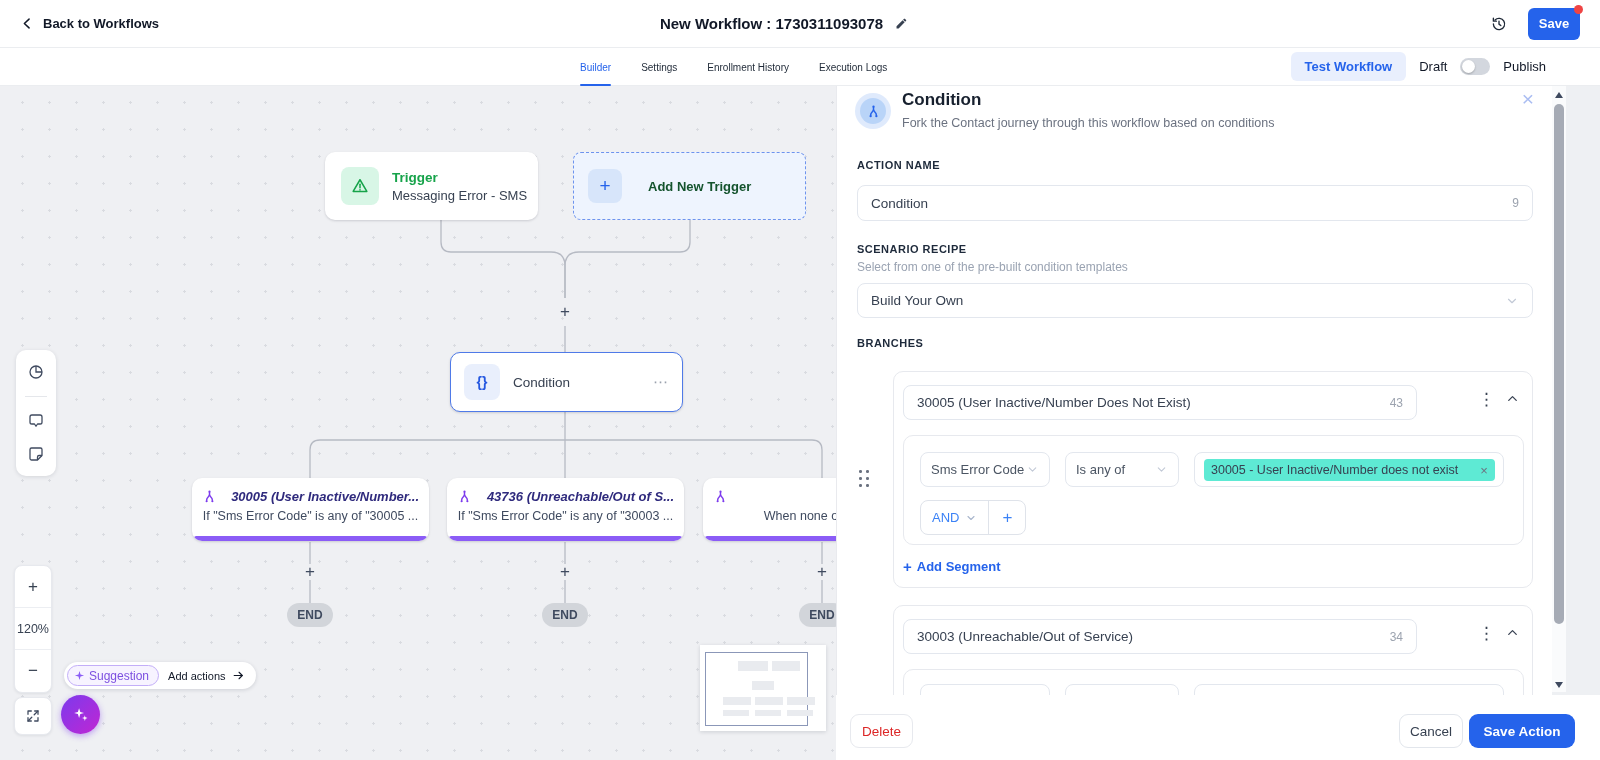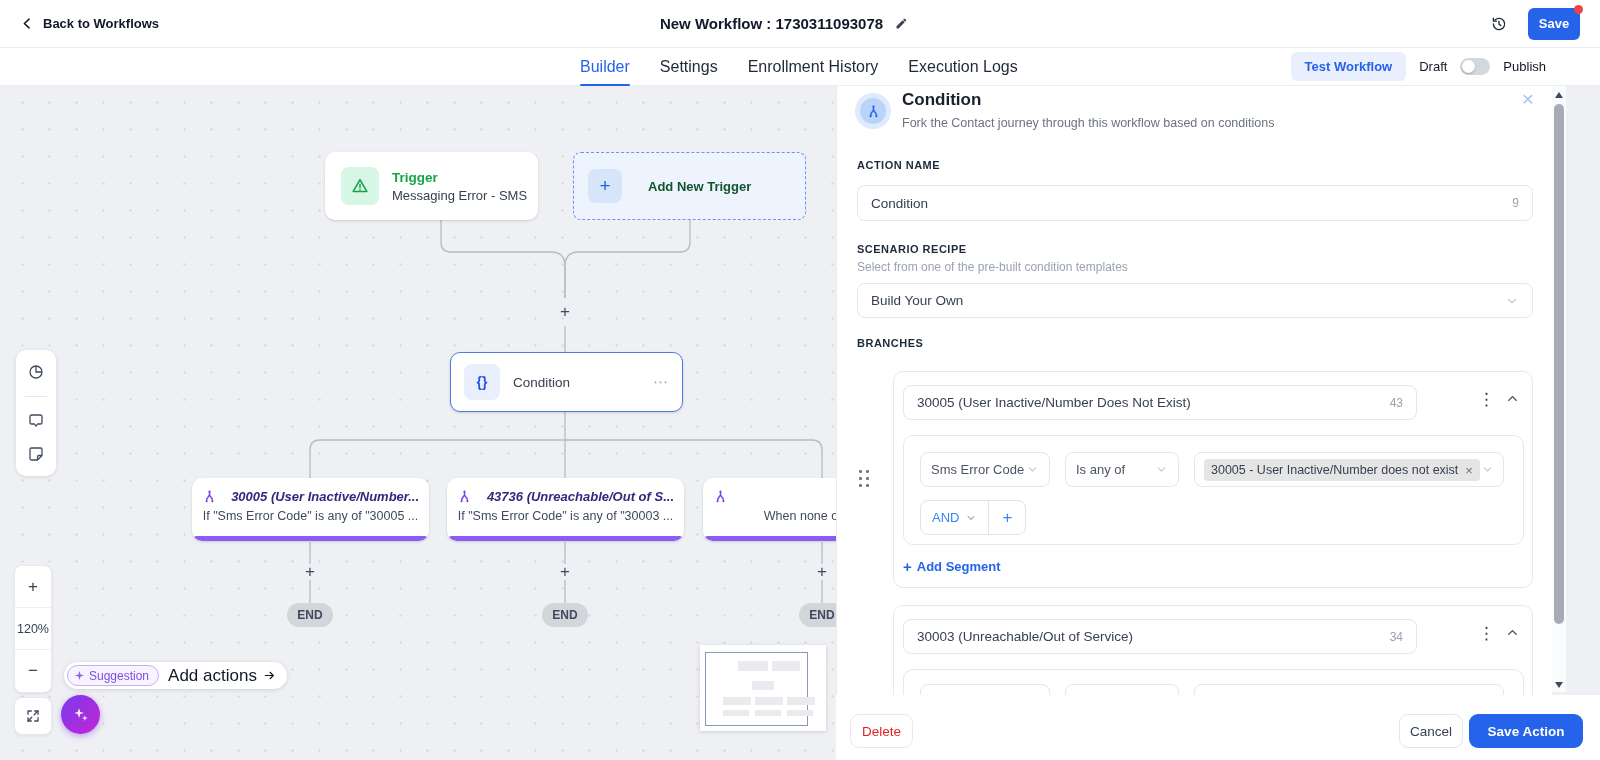--- a/index.html
+++ b/index.html
@@ -14,21 +14,21 @@
   .wf-title { font-size:15px; font-weight:700; color:#111827; }
   .topbar-right { margin-left:auto; display:flex; align-items:center; gap:20px; }
   .save-btn { position:relative; width:52px; height:32px; background:#2563eb; color:#fff; border:none;
     border-radius:6px; font-size:13px; font-weight:700; cursor:pointer; font-family:inherit; }
   .save-dot { position:absolute; top:-3px; right:-3px; width:9px; height:9px; border-radius:50%; background:#ef4444; }
 
   
   .tabbar { position:relative; height:38px; background:#fff; border-bottom:1px solid #ebedf0;
     display:flex; align-items:center; z-index:5; }
   .tabs { position:absolute; left:580px; top:0; height:38px; display:flex; gap:30px; }
-  .tab { height:38px; display:flex; align-items:center; font-size:16px; color:#1f2937; cursor:pointer; position:relative; }
+  .tab { height:38px; display:flex; align-items:center; font-size:10px; color:#1f2937; cursor:pointer; position:relative; }
   .tab.active { color:#2563eb; font-weight:500; }
   .tab.active::after { content:""; position:absolute; left:0; right:0; bottom:0; height:2.5px; background:#2563eb; border-radius:2px; }
   .tabbar-right { margin-left:auto; margin-right:54px; display:flex; align-items:center; gap:13px; }
   .test-wf { background:#e9effd; color:#2563eb; font-size:13px; font-weight:600; border:none; cursor:pointer;
     border-radius:6px; padding:7px 14px; font-family:inherit; }
   .draft-lbl,.publish-lbl { font-size:13px; color:#111827; }
   .toggle { width:30px; height:17px; background:#d3d7de; border-radius:9px; position:relative; cursor:pointer; }
   .knob { position:absolute; left:2px; top:2px; width:13px; height:13px; background:#fff; border-radius:50%;
     box-shadow:0 1px 2px rgba(0,0,0,.25); }
 
@@ -81,21 +81,21 @@
   .zoom-cell:last-child { border-bottom:none; }
   .zoom-level { font-size:12.5px; }
   .fullscreen-btn { position:absolute; left:14px; top:611px; width:38px; height:38px; background:#fff;
     border:1px solid #e7e9ee; border-radius:8px; box-shadow:0 1px 3px rgba(16,24,40,.08);
     display:flex; align-items:center; justify-content:center; cursor:pointer; }
 
   .sugg-wrap { position:absolute; left:64px; top:576px; height:27px; background:#fff; border-radius:14px;
     box-shadow:0 1px 4px rgba(16,24,40,.14); display:flex; align-items:center; padding:0 11px 0 3px; gap:9px; }
   .sugg-chip { border:1px solid #c3aef8; background:#f7f3ff; color:#7c4fe0; border-radius:12px; height:21px;
     padding:0 9px 0 6px; font-size:12px; display:flex; align-items:center; gap:4px; cursor:pointer; }
-  .add-actions { font-size:17px; color:#111827; display:flex; align-items:center; gap:6px; cursor:pointer; }
+  .add-actions { font-size:11px; color:#111827; display:flex; align-items:center; gap:6px; cursor:pointer; }
   .magic-btn { position:absolute; left:61px; top:609px; width:39px; height:39px; border-radius:50%;
     background:linear-gradient(135deg,#7c3aed,#c026d3); display:flex; align-items:center; justify-content:center;
     cursor:pointer; box-shadow:0 2px 6px rgba(124,58,237,.45); }
 
   .minimap { position:absolute; left:700px; top:559px; width:126px; height:86px; background:#fff;
     box-shadow:0 1px 4px rgba(16,24,40,.15); }
   .mm-view { position:absolute; left:5px; top:7px; width:103px; height:74px; border:1px solid #8b97b8; }
   .mm-bar { position:absolute; background:#e9ebef; }
 
   
@@ -114,22 +114,22 @@
     justify-content:space-between; background:#fff; font-size:13.5px; color:#374151; padding:0 13px; cursor:text; }
   .counter { font-size:12px; color:#9ca3af; }
   .selectbox { cursor:pointer; }
 
   .branch-card { position:absolute; left:56px; width:640px; border:1px solid #e7e9ee; border-radius:10px; background:#fff; }
   .bc-name { position:absolute; left:9px; top:13px; width:514px; height:35px; }
   .bc-kebab { position:absolute; left:584px; top:16px; font-size:17px; color:#374151; cursor:pointer; line-height:1.4; }
   .bc-chev { position:absolute; left:611px; top:19px; cursor:pointer; display:flex; }
   .inner-box { position:absolute; left:9px; top:63px; width:621px; border:1px solid #e7e9ee; border-radius:10px; }
   .cond-field { position:absolute; height:35px; font-size:13px; color:#4b5563; padding:0 10px; }
-  .chip { background:#e5e5e5; border-radius:4px; padding:4px 7px; font-size:12.5px; color:#374151;
-    display:flex; align-items:flex-end; gap:7px; white-space:nowrap; }
+  .chip { background:#5eead4; border-radius:4px; padding:4px 7px; font-size:12.5px; color:#374151;
+    display:flex; align-items:flex-end; gap:22px; white-space:nowrap; }
   .chip-x { color:#6b7280; font-size:13px; cursor:pointer; line-height:1; }
   .and-group { position:absolute; left:16px; top:64px; height:35px; border:1px solid #dfe3ea; border-radius:8px;
     display:flex; align-items:stretch; overflow:hidden; }
   .and-cell { display:flex; align-items:center; gap:6px; padding:0 11px; color:#3b82f6; font-size:13px; cursor:pointer; }
   .and-div { width:1px; background:#dfe3ea; }
   .and-plus { font-size:17px; color:#3b82f6; padding:0 13px; display:flex; align-items:center; cursor:pointer; }
   .add-seg { position:absolute; left:9px; top:186px; color:#2563eb; font-size:13px; font-weight:700;
     display:flex; align-items:center; gap:5px; cursor:pointer; }
   .drag-handle { position:absolute; left:22px; top:384px; display:grid; grid-template-columns:repeat(2,4px);
     grid-auto-rows:4px; gap:3px 3px; cursor:grab; }
@@ -142,21 +142,21 @@
   .tri-up { width:0; height:0; border-left:4px solid transparent; border-right:4px solid transparent; border-bottom:6px solid #3f4a5f; }
   .tri-down { width:0; height:0; border-left:4px solid transparent; border-right:4px solid transparent; border-top:6px solid #3f4a5f; }
   .sb-thumb { position:absolute; left:2px; top:18px; width:10px; height:520px; background:#a6abb5; border-radius:6px; cursor:grab; }
 
   
   .panel-footer { position:absolute; left:836px; right:0; top:609px; height:65px; background:#fff; z-index:3; }
   .btn { position:absolute; top:19px; height:34px; border-radius:9px; font-size:13.5px; font-family:inherit;
     display:flex; align-items:center; justify-content:center; cursor:pointer; font-weight:500; }
   .btn-delete { left:14px; width:63px; background:#fff; border:1px solid #e7e9ee; color:#dc2626; }
   .btn-cancel { left:563px; width:64px; background:#fff; border:1px solid #e2e6ec; color:#374151; }
-  .btn-save-action { left:633px; width:114px; background:#2563eb; border:none; color:#fff; font-weight:600; }
+  .btn-save-action { left:633px; width:106px; background:#2563eb; border:none; color:#fff; font-weight:600; }
 </style>
 </head>
 <body>
 
 <header class="topbar">
   <div class="back">
     <span style="display:flex;">
       <svg viewBox="0 0 24 24" width="15" height="15" fill="none" stroke="#111827" stroke-width="2.4" stroke-linecap="round" stroke-linejoin="round">
           <path d="M14.5 5 7 12l7.5 7"></path>
         </svg>

